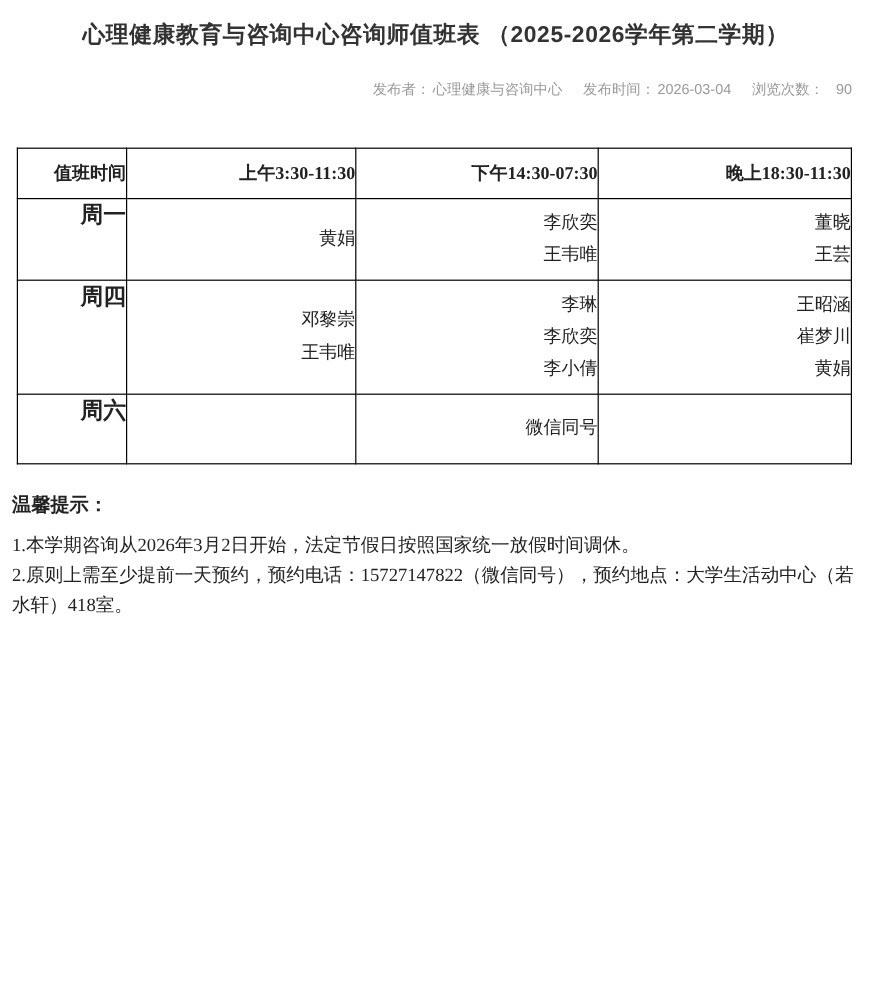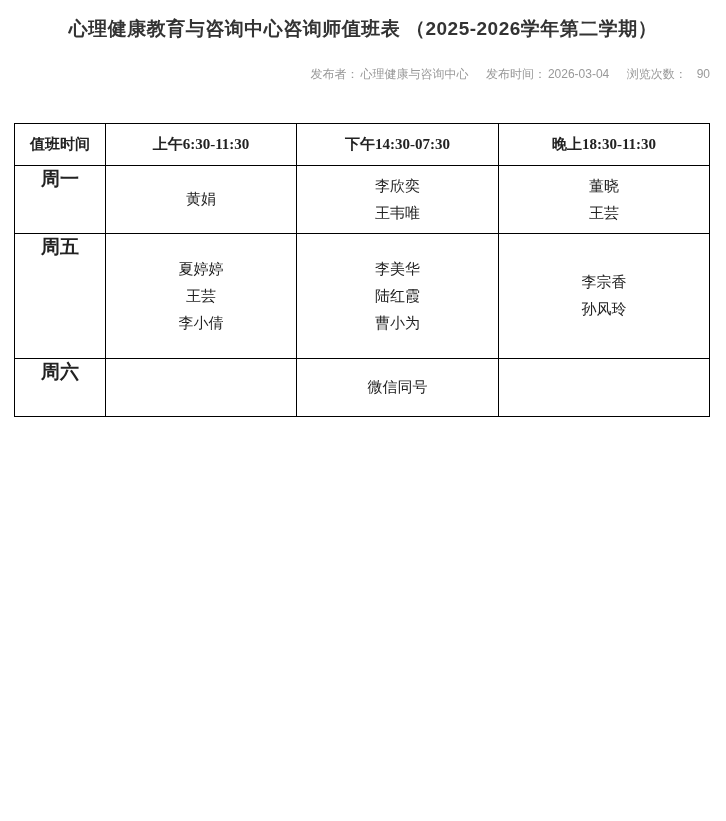--- a/index.html
+++ b/index.html
@@ -41,21 +41,21 @@
   table.schedule {
     border-collapse: collapse;
     table-layout: fixed;
     margin-left: 14px;
     width: 695px;
     font-family: "Liberation Serif", "DejaVu Serif", serif;
   }
   table.schedule th,
   table.schedule td {
     border: 1px solid #000000;
-    text-align: center;
+    text-align: right;
     color: #222222;
     padding: 0;
   }
   table.schedule th {
     height: 41px;
     font-size: 15px;
     font-weight: bold;
   }
   td.day-cell {
     vertical-align: top;
@@ -105,62 +105,68 @@
   <table class="schedule">
     <colgroup>
       <col style="width:91px">
       <col style="width:191px">
       <col style="width:202px">
       <col style="width:211px">
     </colgroup>
     <thead>
       <tr>
         <th>值班时间</th>
-        <th>上午6:30-11:30</th>
+        <th>上午3:30-11:30</th>
         <th>下午14:30-07:30</th>
         <th>晚上18:30-11:30</th>
       </tr>
     </thead>
     <tbody>
       <tr class="row-0">
         <td class="day-cell">周一</td>
         <td class="shift-cell">
             <div>黄娟</div>
           </td>
         <td class="shift-cell">
             <div>李欣奕</div>
             <div>王韦唯</div>
           </td>
         <td class="shift-cell">
             <div>董晓</div>
             <div>王芸</div>
           </td>
       </tr>
-      <tr class="row-4">
-        <td class="day-cell">周五</td>
+      <tr class="row-3">
+        <td class="day-cell">周四</td>
         <td class="shift-cell">
-            <div>夏婷婷</div>
-            <div>王芸</div>
+            <div>邓黎崇</div>
+            <div>王韦唯</div>
+          </td>
+        <td class="shift-cell">
+            <div>李琳</div>
+            <div>李欣奕</div>
             <div>李小倩</div>
           </td>
         <td class="shift-cell">
-            <div>李美华</div>
-            <div>陆红霞</div>
-            <div>曹小为</div>
-          </td>
-        <td class="shift-cell">
-            <div>李宗香</div>
-            <div>孙风玲</div>
+            <div>王昭涵</div>
+            <div>崔梦川</div>
+            <div>黄娟</div>
           </td>
       </tr>
       <tr class="row-5">
         <td class="day-cell">周六</td>
         <td class="shift-cell"></td>
         <td class="shift-cell">
             <div>微信同号</div>
           </td>
         <td class="shift-cell"></td>
       </tr>
     </tbody>
   </table>
 
+  <div class="notes">
+    <div class="notes-heading">温馨提示：</div>
+    <p class="note-item">1.本学期咨询从2026年3月2日开始，法定节假日按照国家统一放假时间调休。</p>
+    <p class="note-item">2.原则上需至少提前一天预约，预约电话：15727147822（微信同号），预约地点：大学生活动中心（若水轩）418室。</p>
+
+  </div>
 
 </div>
 
 </body></html>

